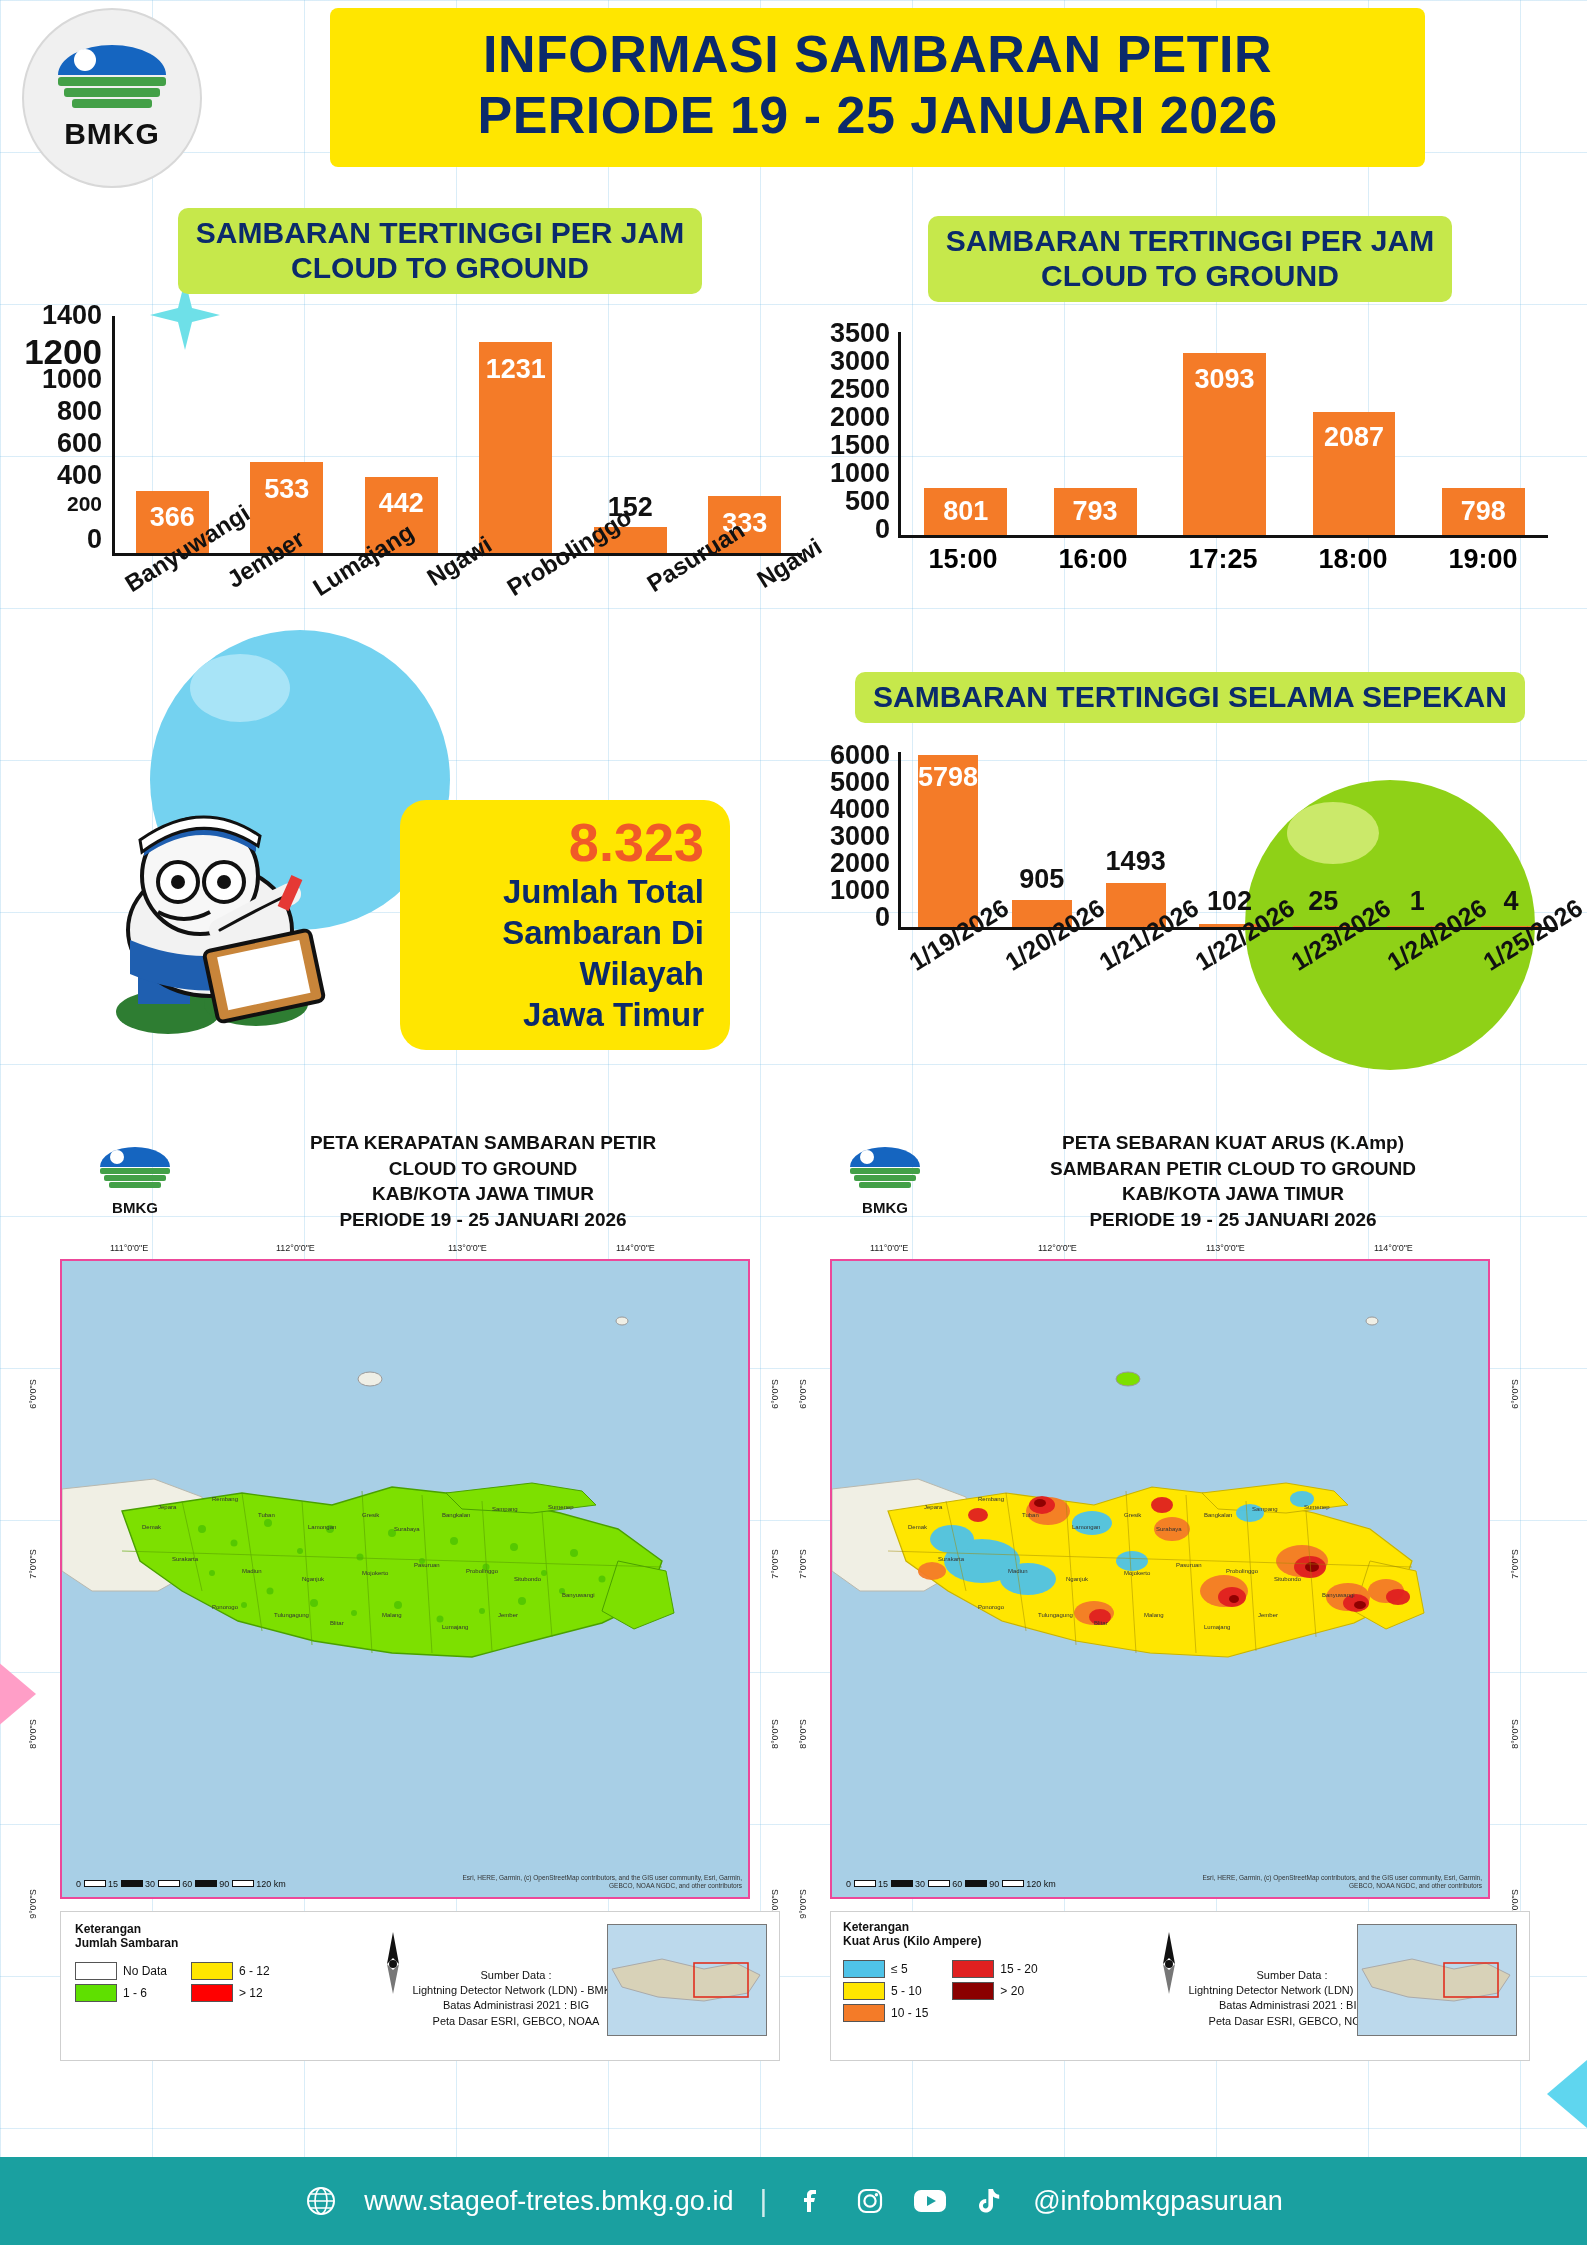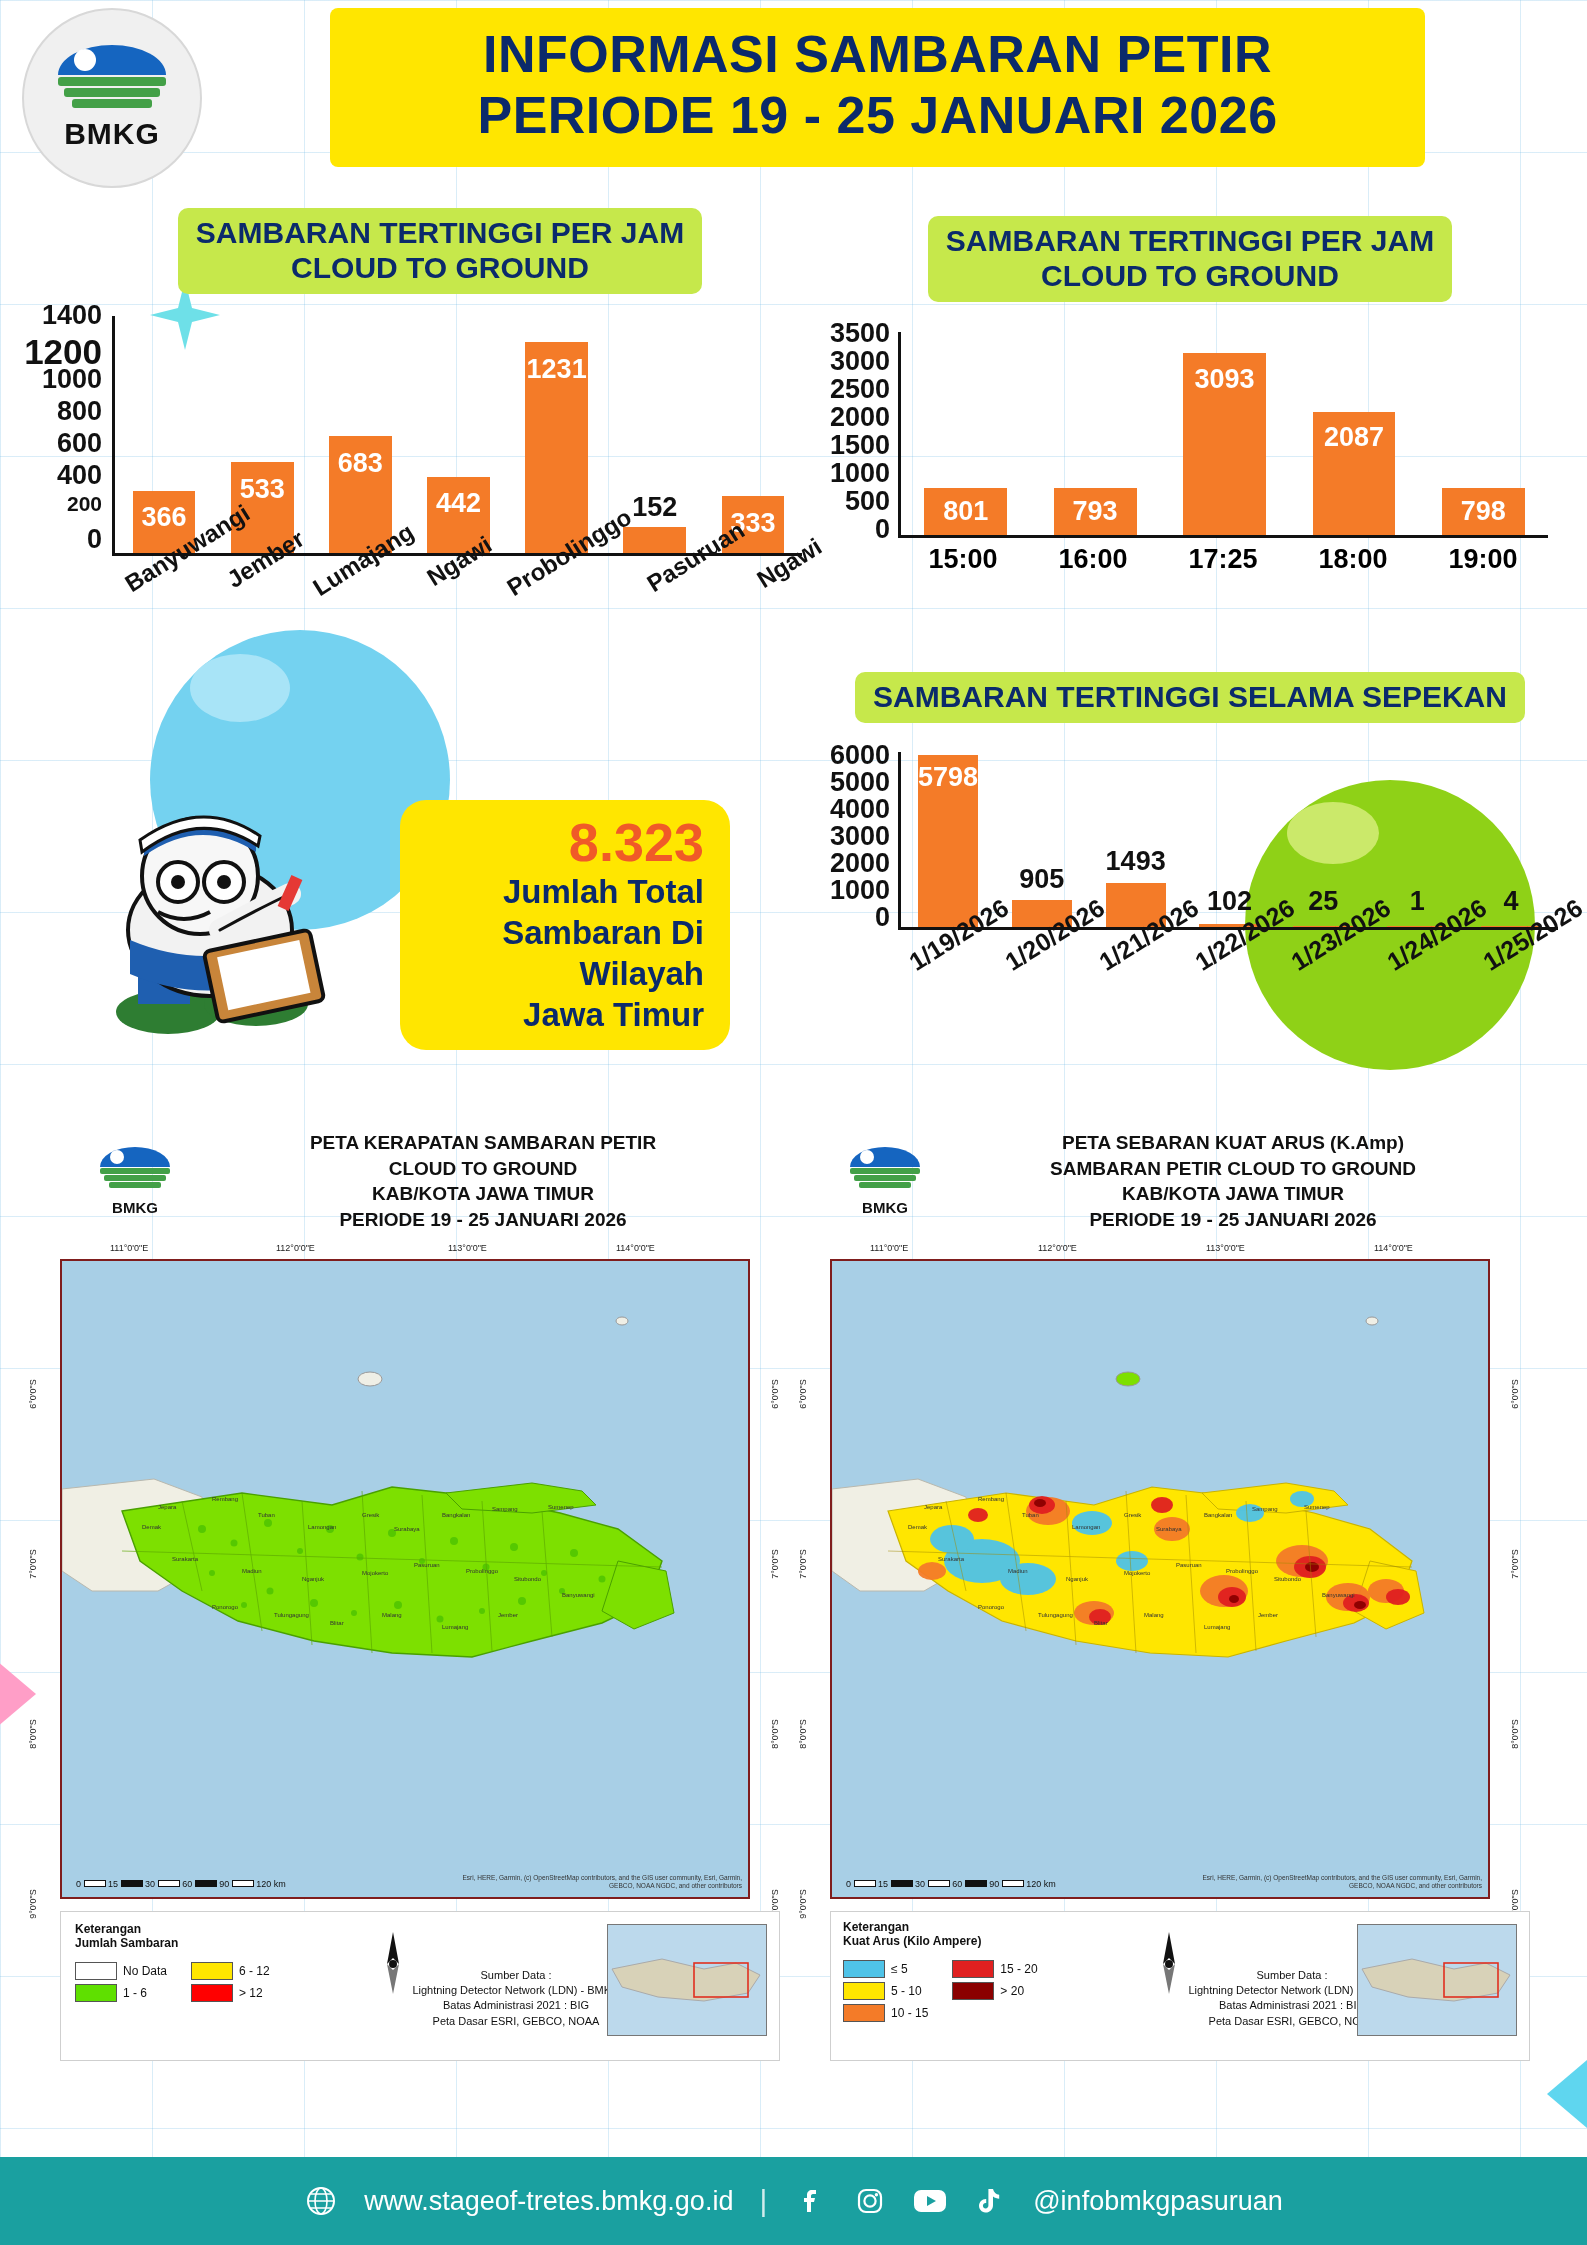--- a/index.html
+++ b/index.html
@@ -111,21 +111,21 @@
   .map-head { text-align:center; }
   .map-title { font-size:19px; font-weight:bold; color:#111; line-height:1.35; }
   .mini-logo { width:70px; height:52px; position:relative; }
   .mini-logo .sky { position:absolute; left:0; top:0; width:70px; height:20px; background:#1565c0; border-radius:35px 35px 0 0 / 20px 20px 0 0;}
   .mini-logo .sun { position:absolute; left:10px; top:3px; width:14px; height:14px; border-radius:50%; background:#fff;}
   .mini-logo .g1 { position:absolute; left:0; top:21px; width:70px; height:6px; background:#43a047; border-radius:2px;}
   .mini-logo .g2 { position:absolute; left:4px; top:28px; width:62px; height:6px; background:#43a047; border-radius:2px;}
   .mini-logo .g3 { position:absolute; left:9px; top:35px; width:52px; height:6px; background:#43a047; border-radius:2px;}
   .mini-logo-text { font-size:15px; font-weight:bold; color:#111; text-align:center; }
 
-  .map-frame { position:relative; border:2px solid #7f1d1d; background:#f97316; overflow:hidden; }
+  .map-frame { position:relative; border:2px solid #ec4899; background:#f97316; overflow:hidden; }
   .coord { position:absolute; font-size:9px; color:#222; }
   .scalebar { position:absolute; bottom:8px; left:14px; font-size:9px; color:#111; }
   .scalebar .seg { display:inline-block; height:7px; width:22px; border:1px solid #111; }
   .attr { position:absolute; right:6px; bottom:6px; font-size:6.5px; color:#333; text-align:right; line-height:1.25; width:290px;}
   .legend-title { font-size:12px; font-weight:bold; color:#111; }
   .legend-row { display:flex; align-items:center; gap:6px; font-size:12px; color:#111; margin-top:4px;}
   .sw { width:42px; height:18px; border:1px solid #555; }
 
   .compass { position:absolute; text-align:center; font-size:11px; color:#111; }
   .inset { position:absolute; border:1px solid #777; background:#bcd9ec; }
@@ -198,24 +198,20 @@
     </div>
     <div class="plot" style="left:92px; top:16px; width:690px; height:240px;">
       <div class="bars">
         <div class="barwrap">
             <div class="bar" style="height:62px;"></div>
             <div class="barval" style="bottom:20px;">366</div>
           </div>
         <div class="barwrap">
             <div class="bar" style="height:91px;"></div>
             <div class="barval" style="bottom:48px;">533</div>
-          </div>
-        <div class="barwrap">
-            <div class="bar" style="height:117px;"></div>
-            <div class="barval" style="bottom:74px;">683</div>
           </div>
         <div class="barwrap">
             <div class="bar" style="height:76px;"></div>
             <div class="barval" style="bottom:34px;">442</div>
           </div>
         <div class="barwrap">
             <div class="bar" style="height:211px;"></div>
             <div class="barval" style="bottom:168px;">1231</div>
           </div>
         <div class="barwrap">

